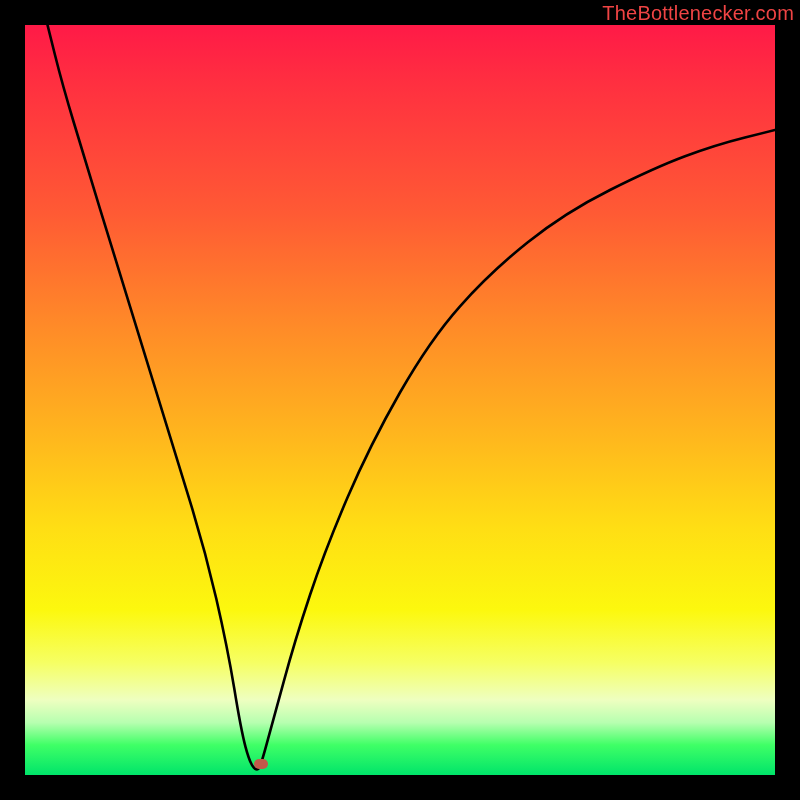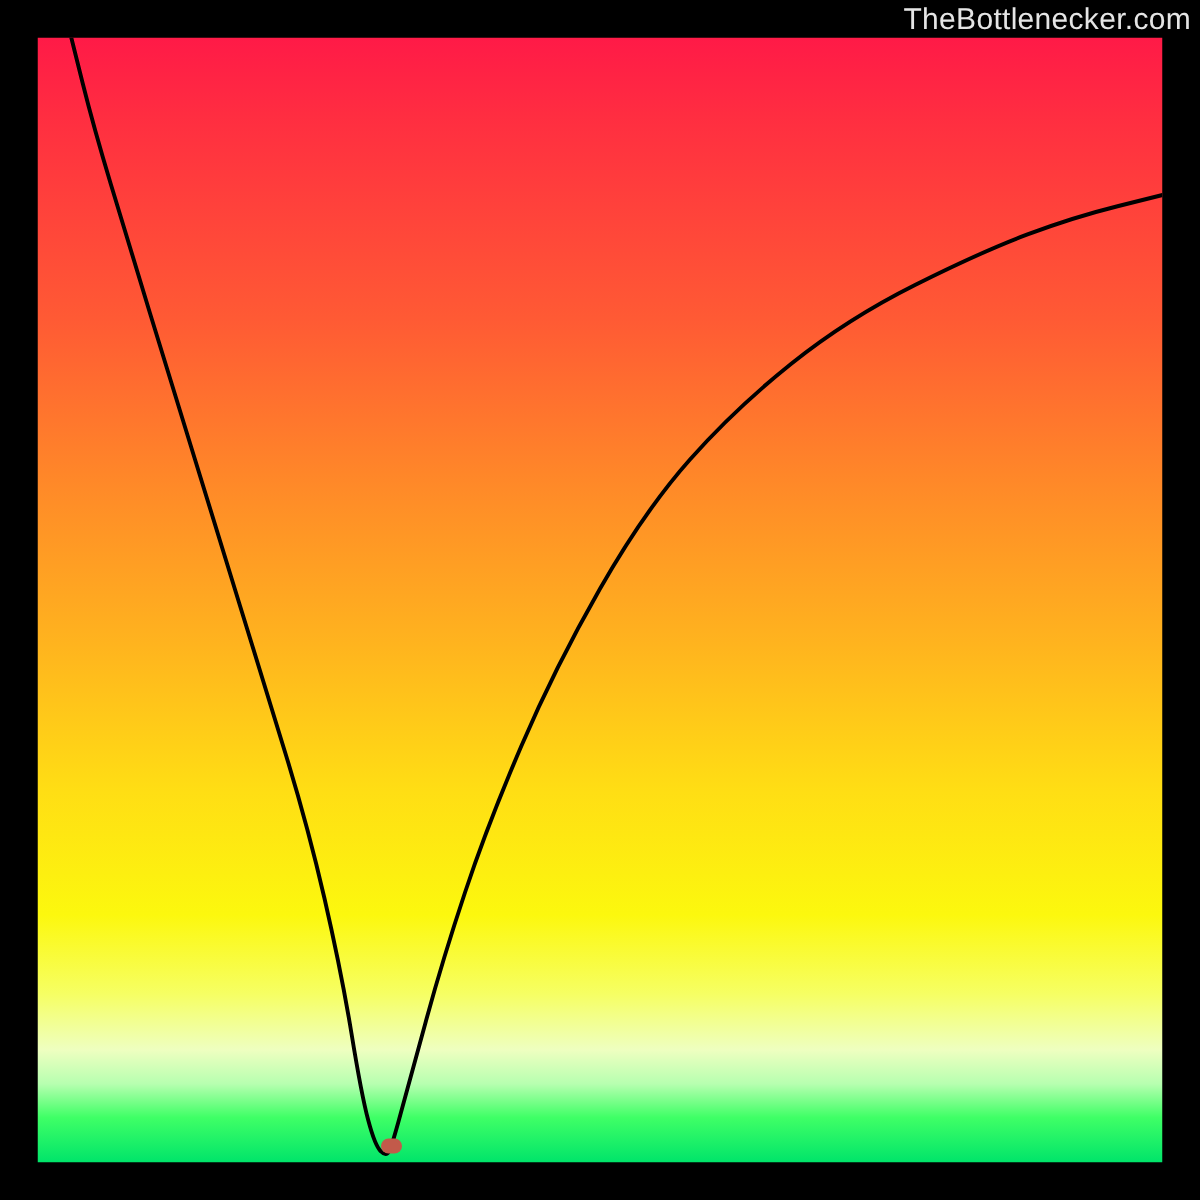--- a/index.html
+++ b/index.html
@@ -43,21 +43,21 @@
     position: absolute;
     inset: 0;
     width: 100%;
     height: 100%;
   }
   .watermark {
     position: absolute;
     top: 2px;
     right: 6px;
     font-size: 20px;
-    color: #e5e5e5;
+    color: #ef4444;
     font-family: Arial, Helvetica, sans-serif;
     letter-spacing: 0.2px;
   }
   .marker {
     position: absolute;
     width: 14px;
     height: 10px;
     border-radius: 5px / 5px;
     background: #c25a4a;
     transform: translate(-50%, -50%);

